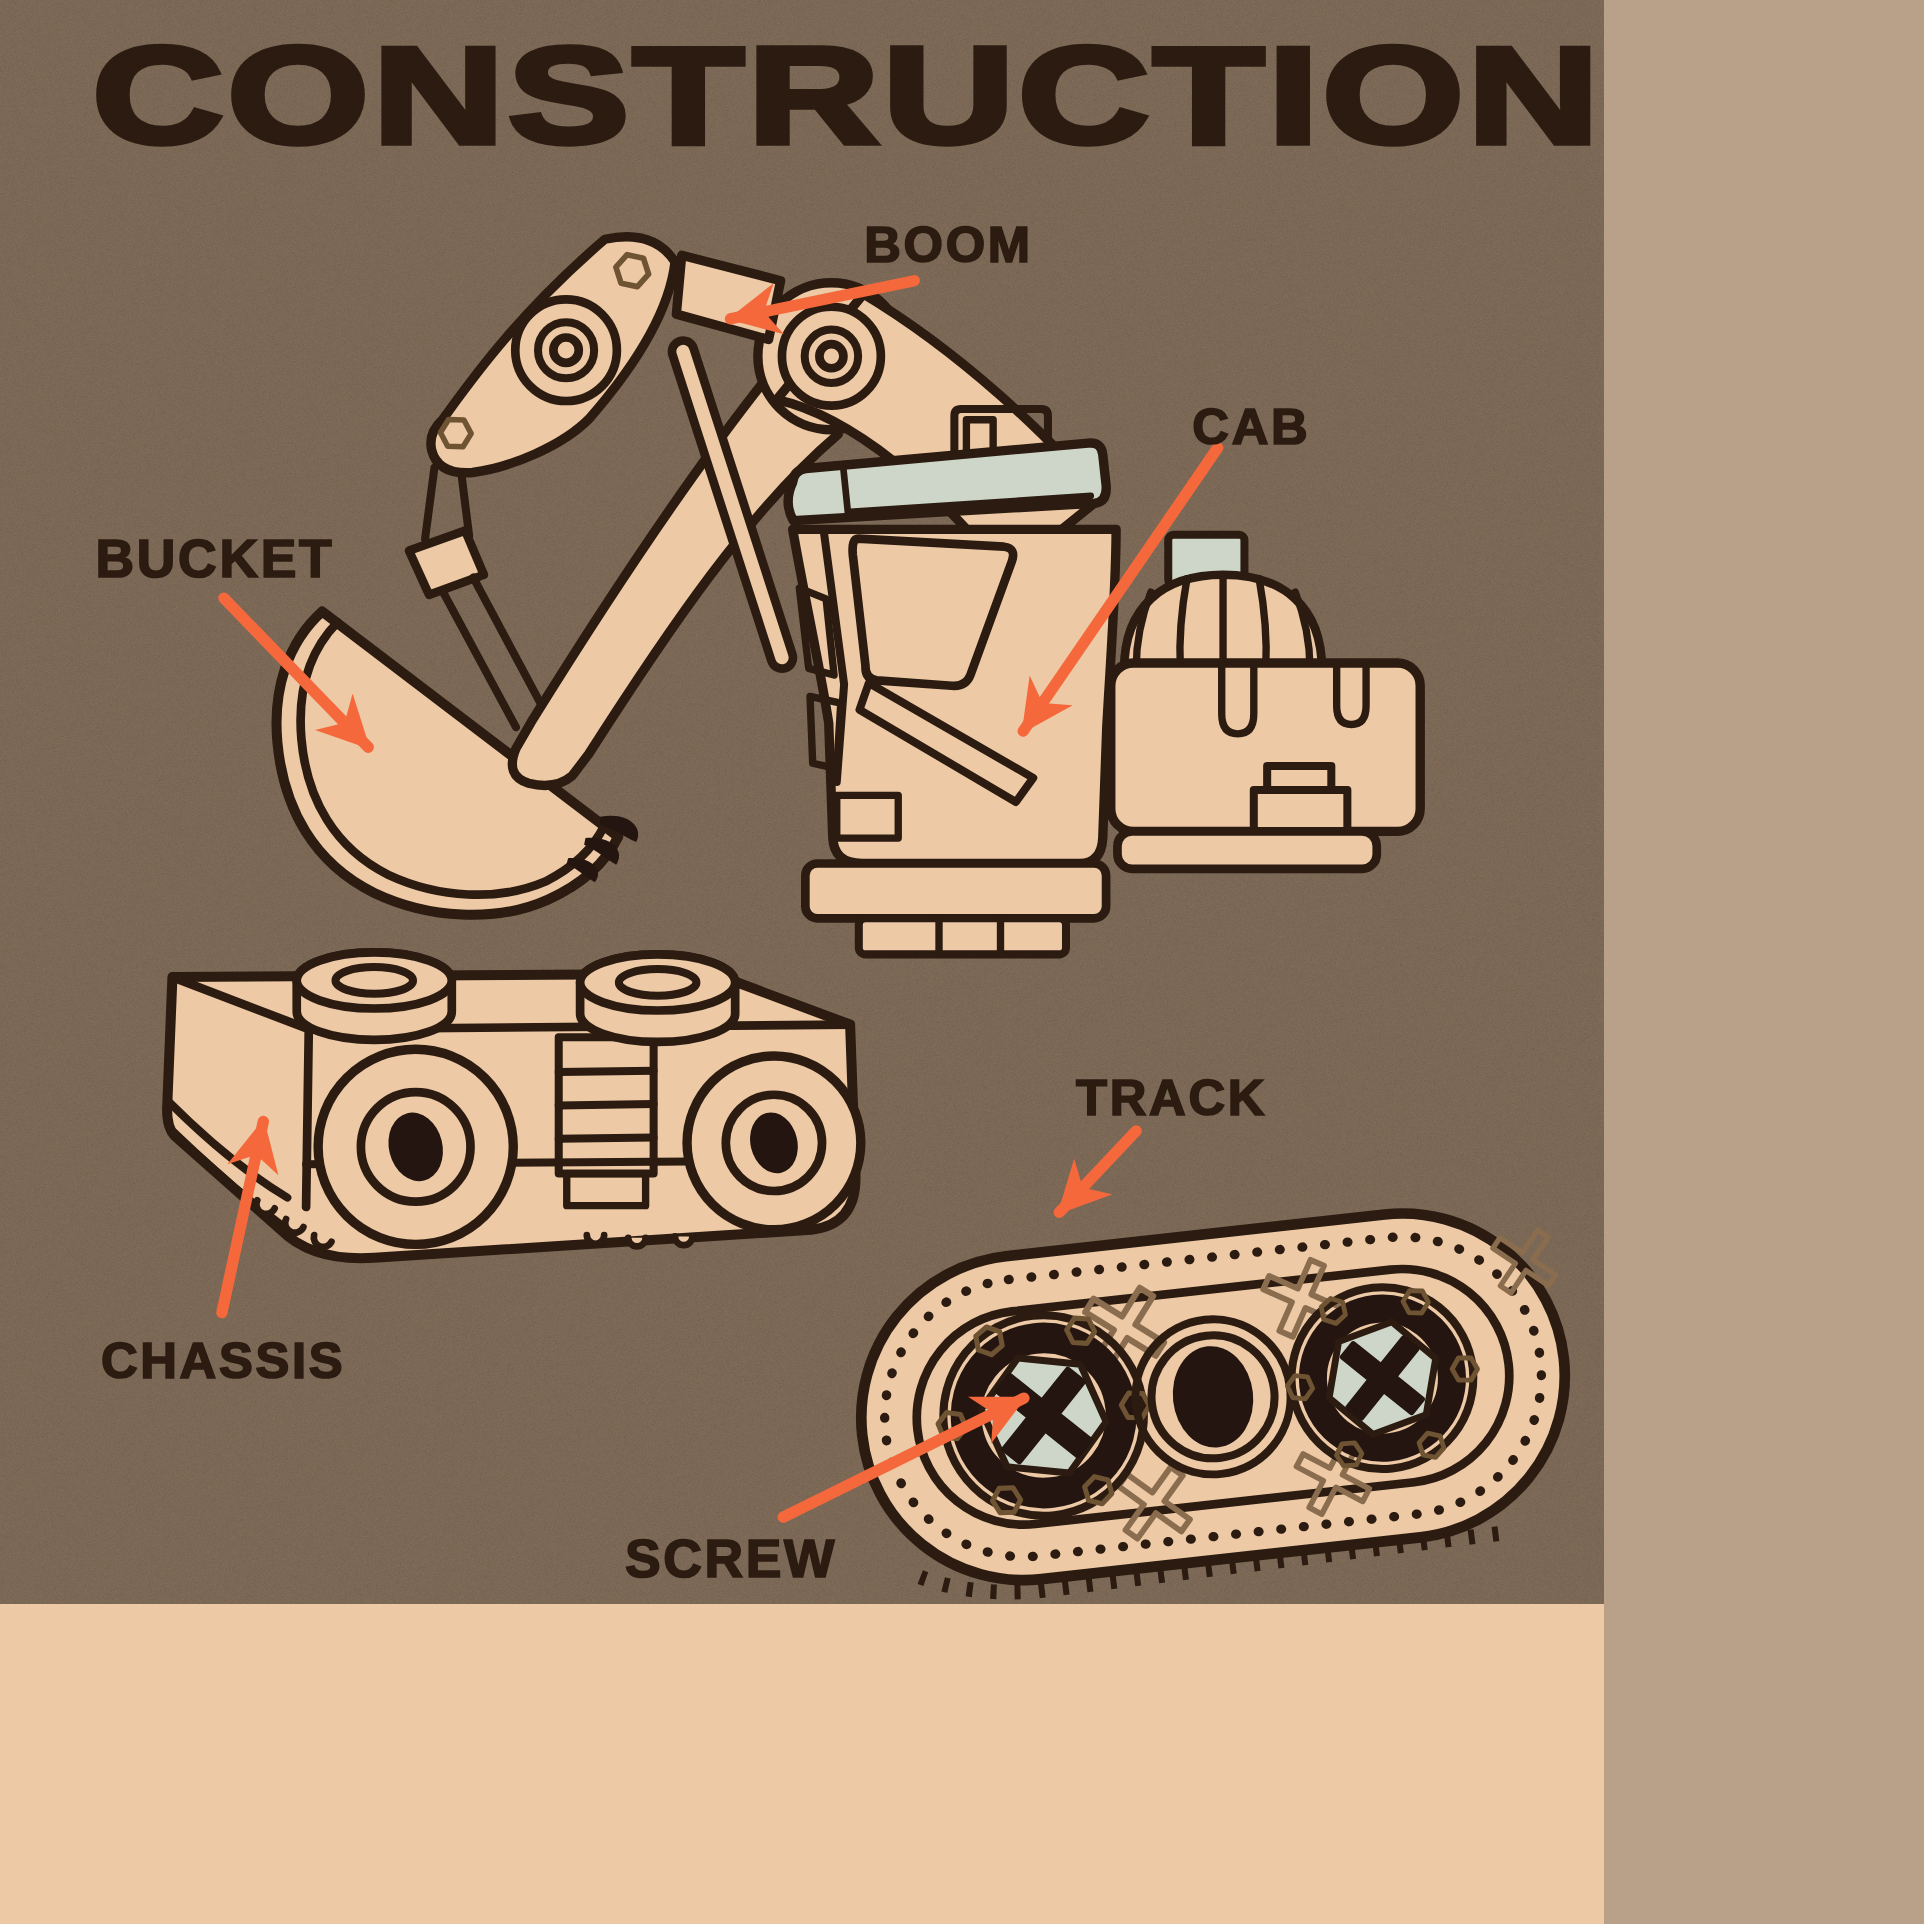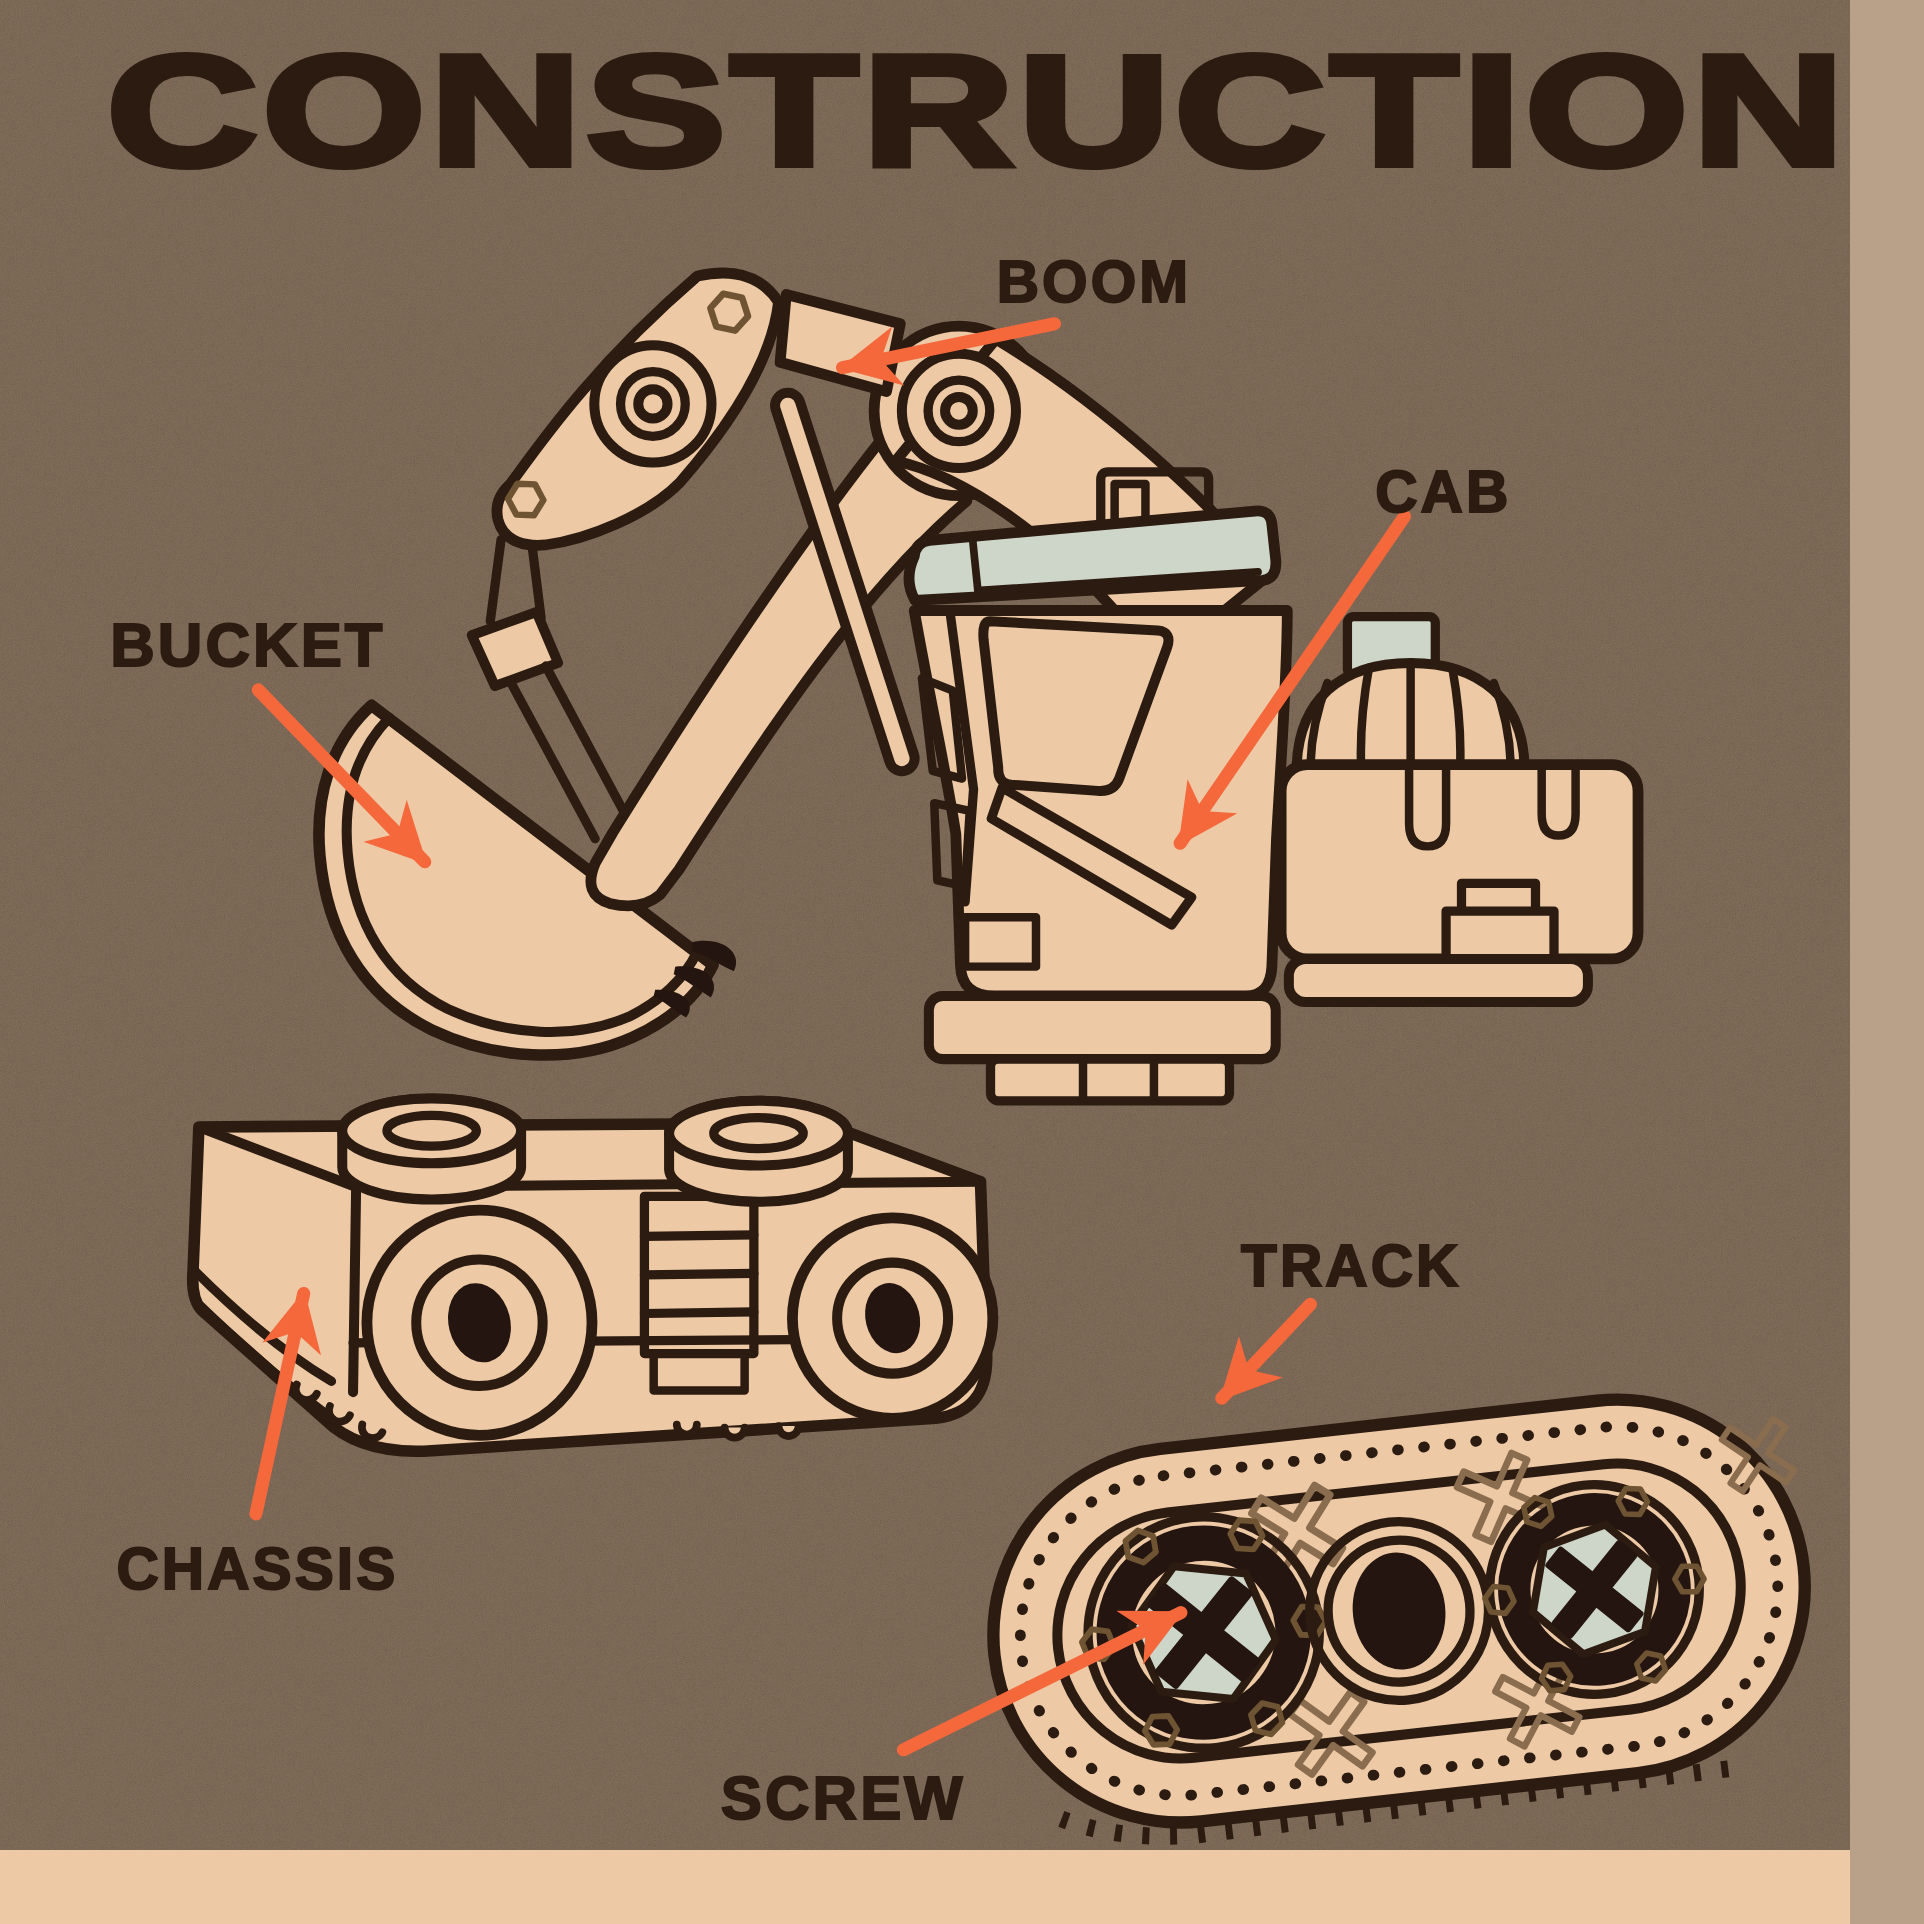--- a/index.html
+++ b/index.html
@@ -1,21 +1,21 @@
 <!DOCTYPE html>
 <html style="--background: #edc9a5; --ink: #2b1b10; --accent: #f4683c; --panel-green: #cdd6c8; --dark-fill: #241510; --soft-ink: #8a6c4e; --mid-ink: #6f5433;font-size:13px"><head>
 <meta charset="utf-8">
 <style>
   :root{
     --background:#edc9a5; --ink:#2b1b10; --accent:#f4683c;
     --panel-green:#cdd6c8; --dark-fill:#241510; --soft-ink:#8a6c4e; --mid-ink:#6f5433;
   }
   html,body{margin:0;padding:0;background:#b9a088;}
   .stage{
-    width:1850px;height:1925px;position:relative;overflow:hidden;
+    width:1604px;height:1925px;position:relative;overflow:hidden;
     background:var(--background);
     font-family:"Liberation Sans", sans-serif;
   }
   svg{position:absolute;inset:0;display:block;}
   .ln{stroke:var(--ink);fill:none;stroke-linecap:round;stroke-linejoin:round;}
   .fb{stroke:var(--ink);fill:var(--background);stroke-linecap:round;stroke-linejoin:round;}
   .soft{stroke:var(--soft-ink);fill:none;stroke-linecap:round;stroke-linejoin:round;}
   .mid{stroke:var(--mid-ink);fill:none;stroke-linecap:round;stroke-linejoin:round;}
   .dark{fill:var(--dark-fill);}
   .green{fill:var(--panel-green);stroke:var(--ink);stroke-linejoin:round;}

